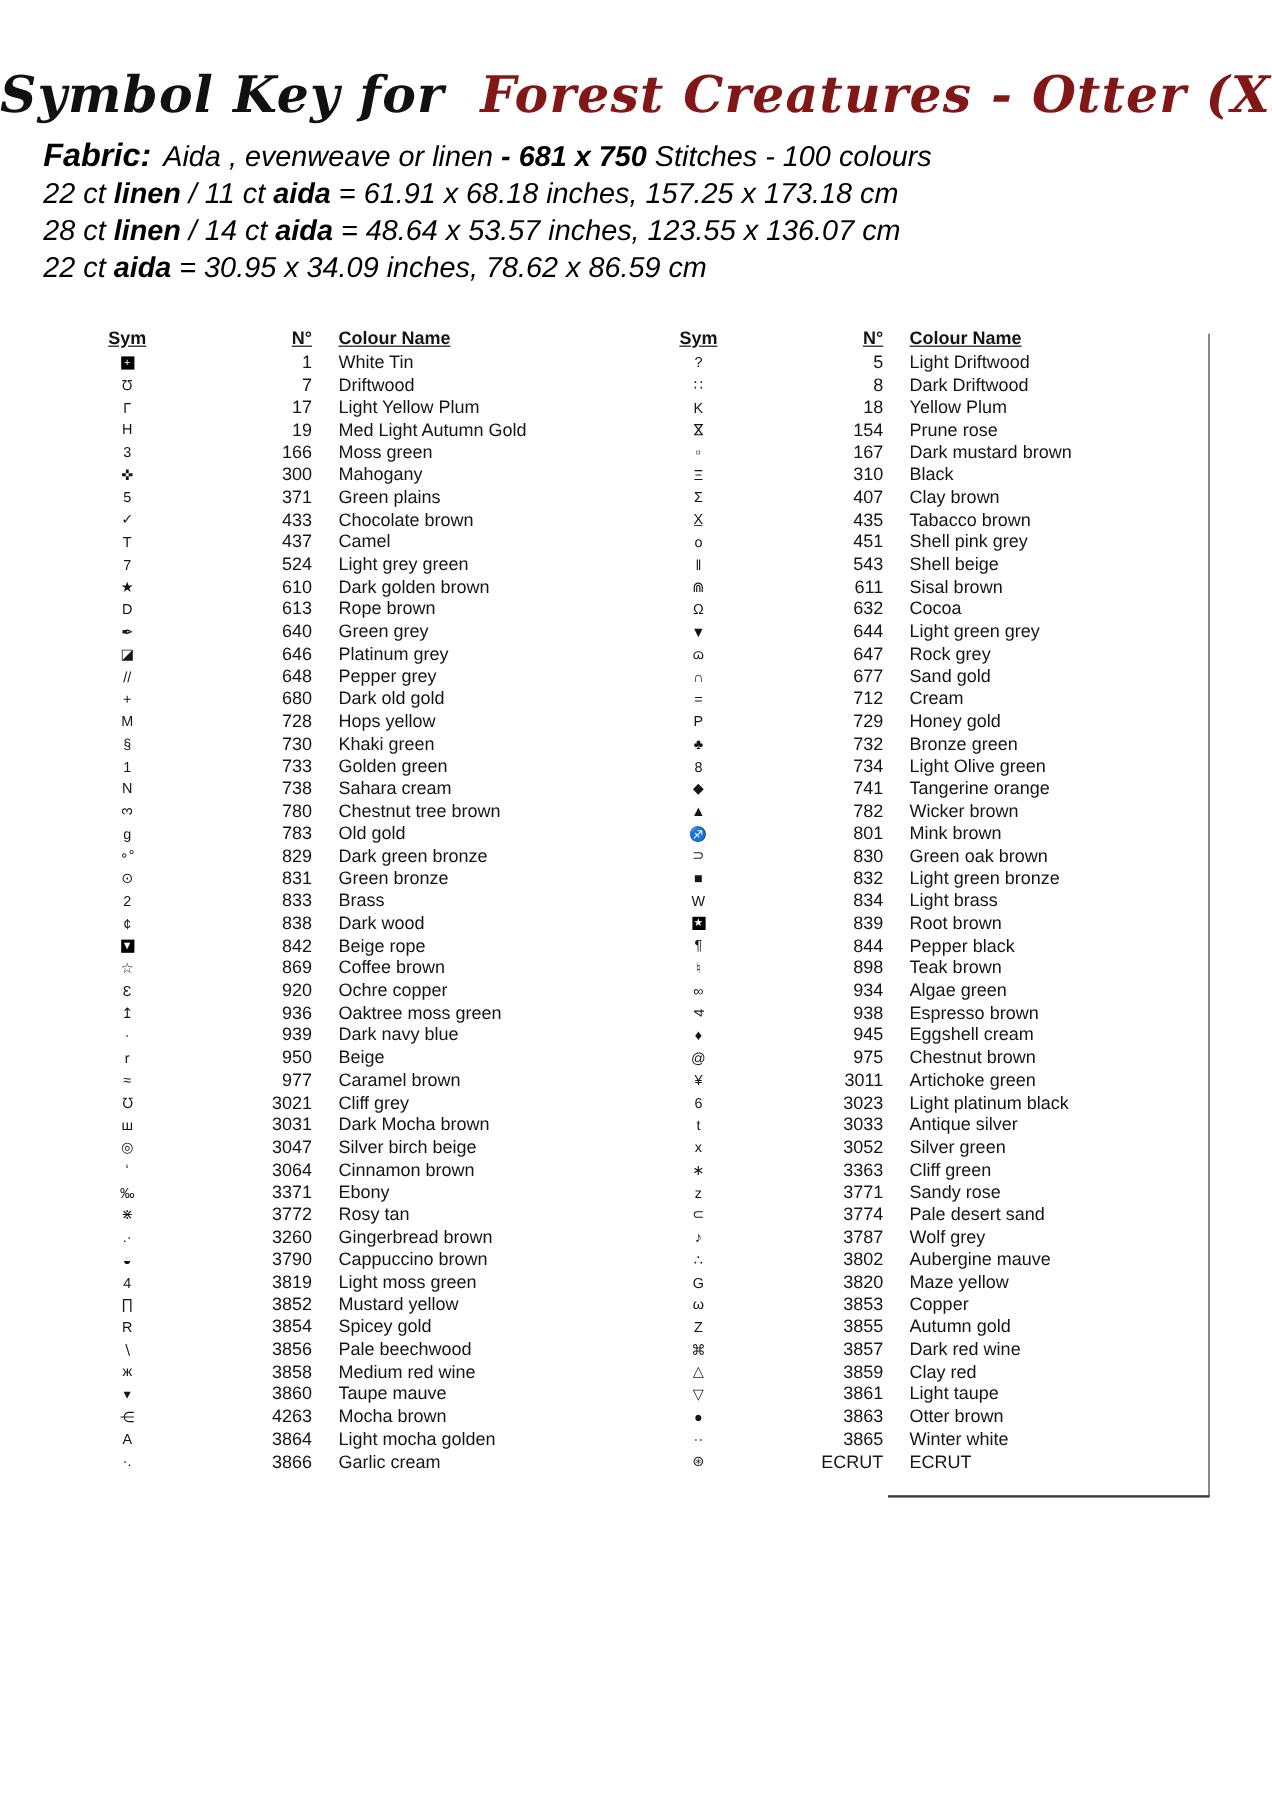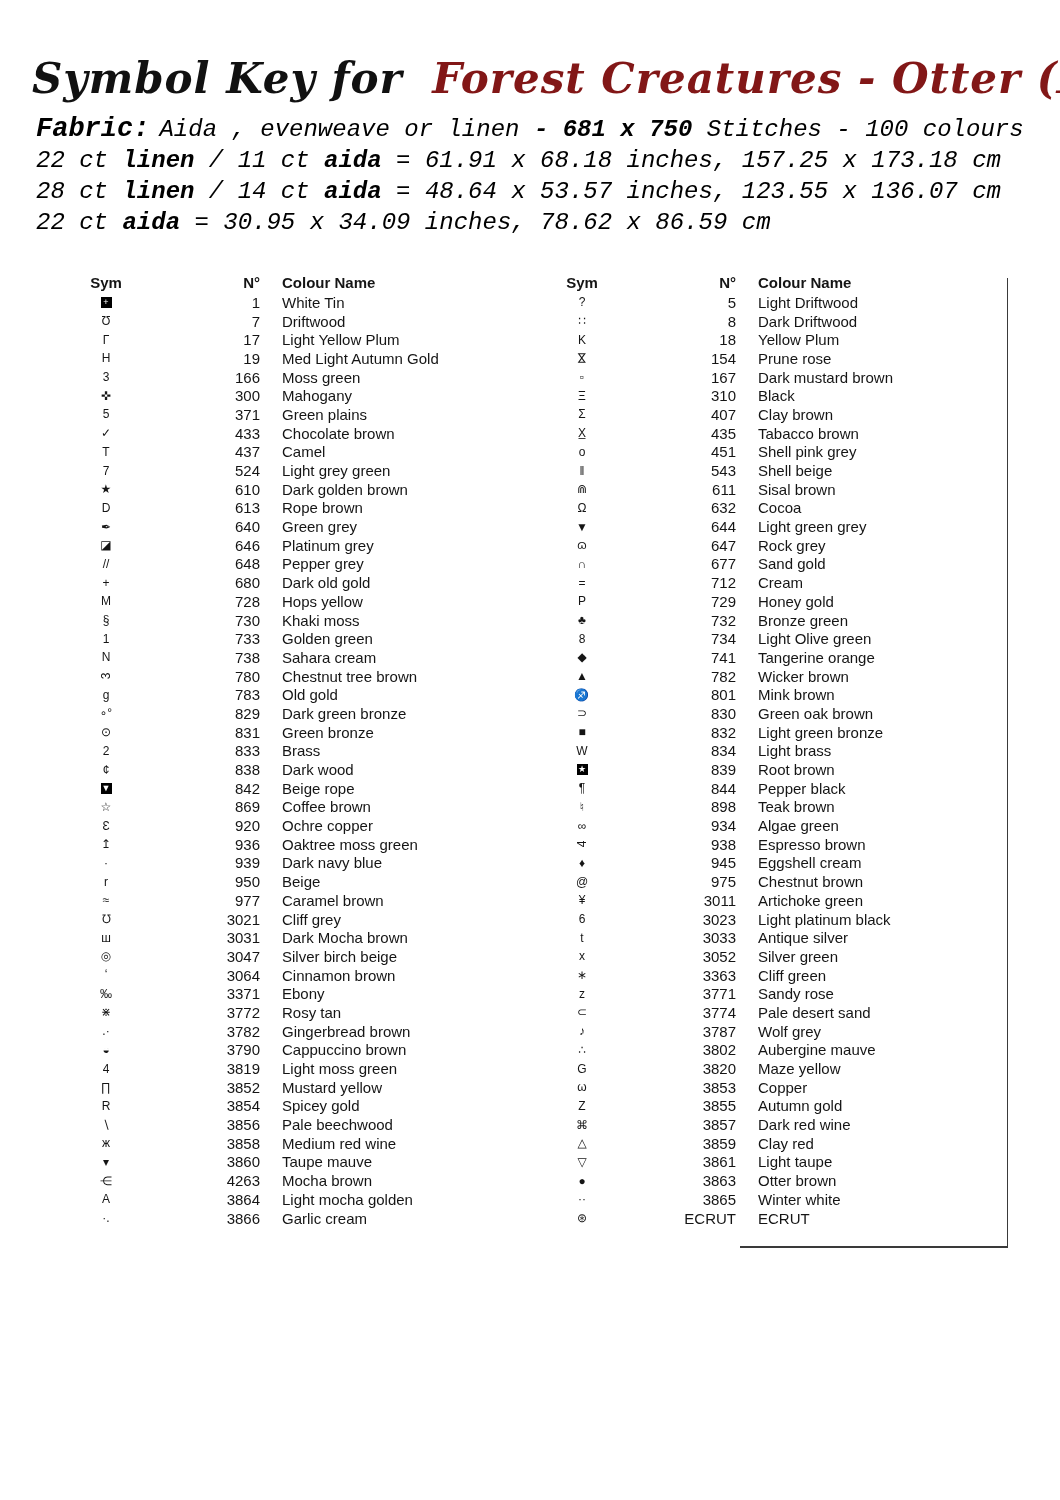--- a/index.html
+++ b/index.html
@@ -5,38 +5,38 @@
   html,body{margin:0;padding:0;}
   body{
     width:1060px;height:1500px;background:#ffffff;position:relative;
     font-family:"Liberation Sans",sans-serif;color:#151515;overflow:hidden;
   }
   .title{
     position:absolute;top:54px;left:0;width:1060px;text-align:center;
     font-family:"DejaVu Serif",serif;font-style:italic;font-weight:bold;
     font-size:42px;letter-spacing:1px;white-space:nowrap;
   }
-  .title .tprefix{color:#111;margin-left:32px;}
+  .title .tprefix{color:#111;}
   .title .tname{margin-left:14px;}
   .fabric{
     position:absolute;left:36px;top:114px;width:1000px;
-    font-family:Liberation Mono, monospace;font-style:italic;font-size:24px;
+    font-family:Liberation Sans, sans-serif;font-style:italic;font-size:24px;
     line-height:31px;color:#000;
   }
   .fabric .flabel{font-weight:bold;font-size:27px;margin-right:10px;}
   .fabric b{font-weight:bold;}
   .fline{white-space:nowrap;}
   .ktable{position:absolute;top:272px;width:472px;}
   #ltable{left:62px;}
   #rtable{left:538px;}
   .khead{display:flex;align-items:center;height:21px;font-weight:bold;font-size:15px;}
   .khead .sym{width:88px;text-align:center;}
   .khead .num{width:110px;text-align:right;}
   .khead .name{margin-left:22px;text-align:center;}
-  .khead span{}
+  .khead span{text-decoration:underline;}
   .krow{display:flex;align-items:center;height:18.7px;font-size:15px;}
   .krow .sym{width:88px;display:flex;justify-content:center;align-items:center;}
   .krow .num{width:110px;text-align:right;}
   .krow .name{margin-left:22px;white-space:nowrap;}
   .g{display:inline-block;font-size:12px;line-height:12px;}
   .g.inv{background:#000;color:#fff;width:11px;height:11px;line-height:11px;font-size:9px;text-align:center;}
   .vline{position:absolute;left:1007px;top:278px;width:1px;height:969px;background:#3a3a3a;}
   .bline{position:absolute;left:740px;top:1246px;width:268px;height:2px;background:#3a3a3a;}
 </style>
 </head>
@@ -182,21 +182,21 @@
           <span class="g">M</span>
         </span>
         <span class="num">728</span>
         <span class="name">Hops yellow</span>
       </div>
       <div class="krow">
         <span class="sym">
           <span class="g">§</span>
         </span>
         <span class="num">730</span>
-        <span class="name">Khaki moss</span>
+        <span class="name">Khaki green</span>
       </div>
       <div class="krow">
         <span class="sym">
           <span class="g">1</span>
         </span>
         <span class="num">733</span>
         <span class="name">Golden green</span>
       </div>
       <div class="krow">
         <span class="sym">
@@ -335,21 +335,21 @@
         <span class="sym">
           <span class="g">⋇</span>
         </span>
         <span class="num">3772</span>
         <span class="name">Rosy tan</span>
       </div>
       <div class="krow">
         <span class="sym">
           <span class="g">.·</span>
         </span>
-        <span class="num">3782</span>
+        <span class="num">3260</span>
         <span class="name">Gingerbread brown</span>
       </div>
       <div class="krow">
         <span class="sym">
           <span class="g">◒</span>
         </span>
         <span class="num">3790</span>
         <span class="name">Cappuccino brown</span>
       </div>
       <div class="krow">

